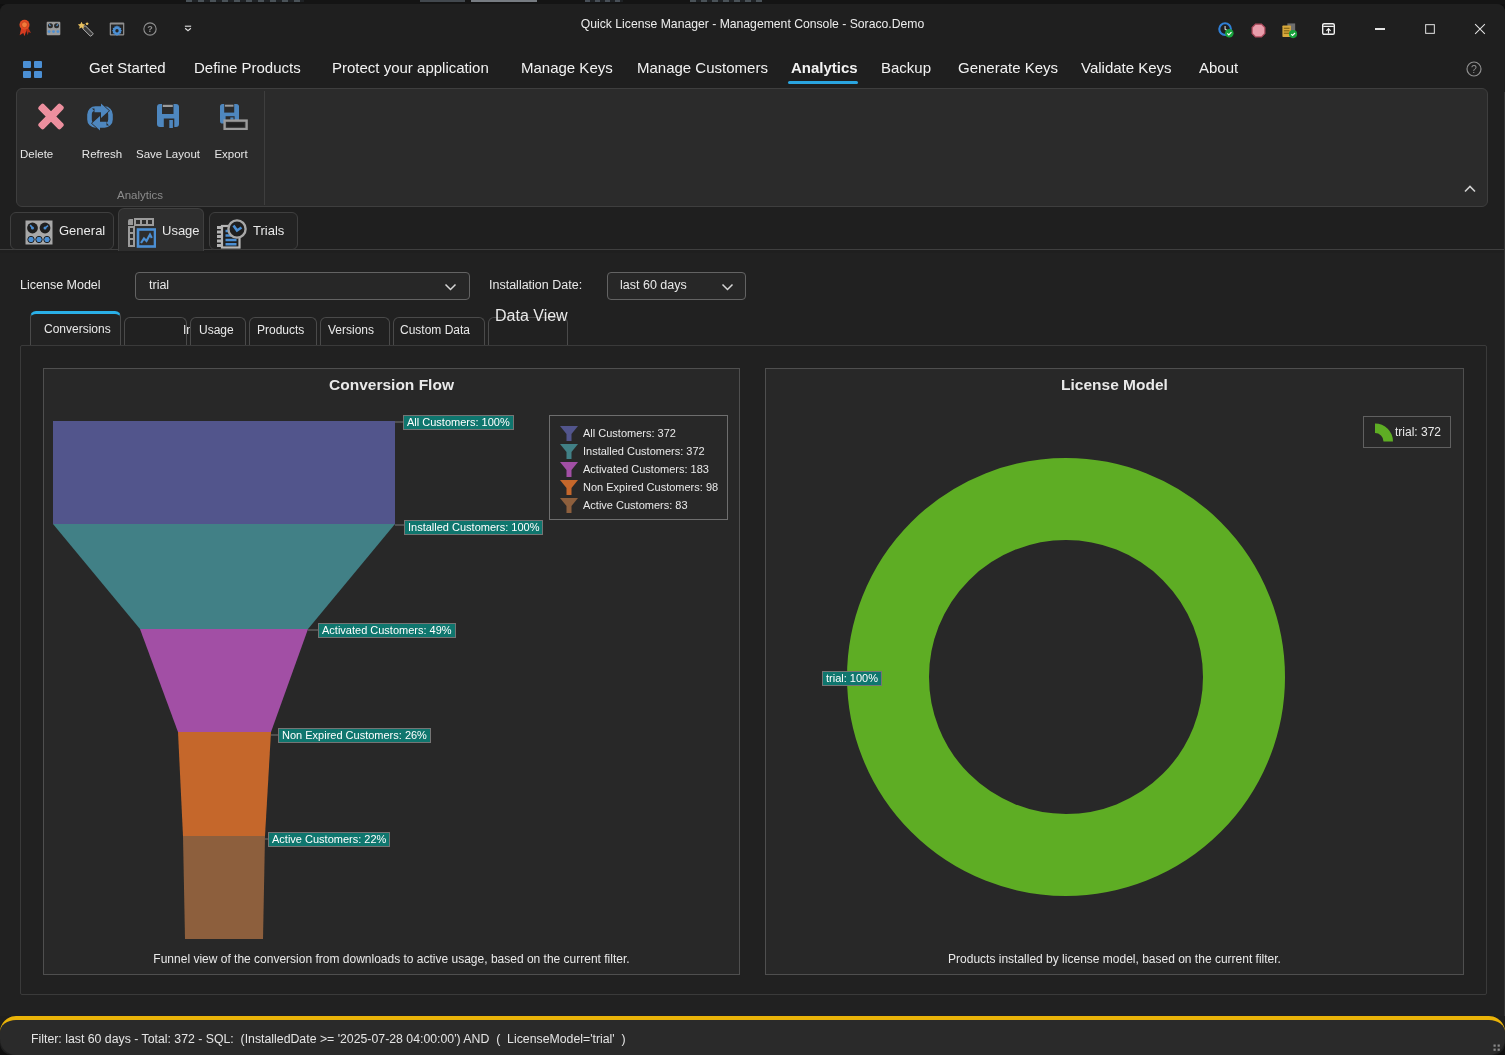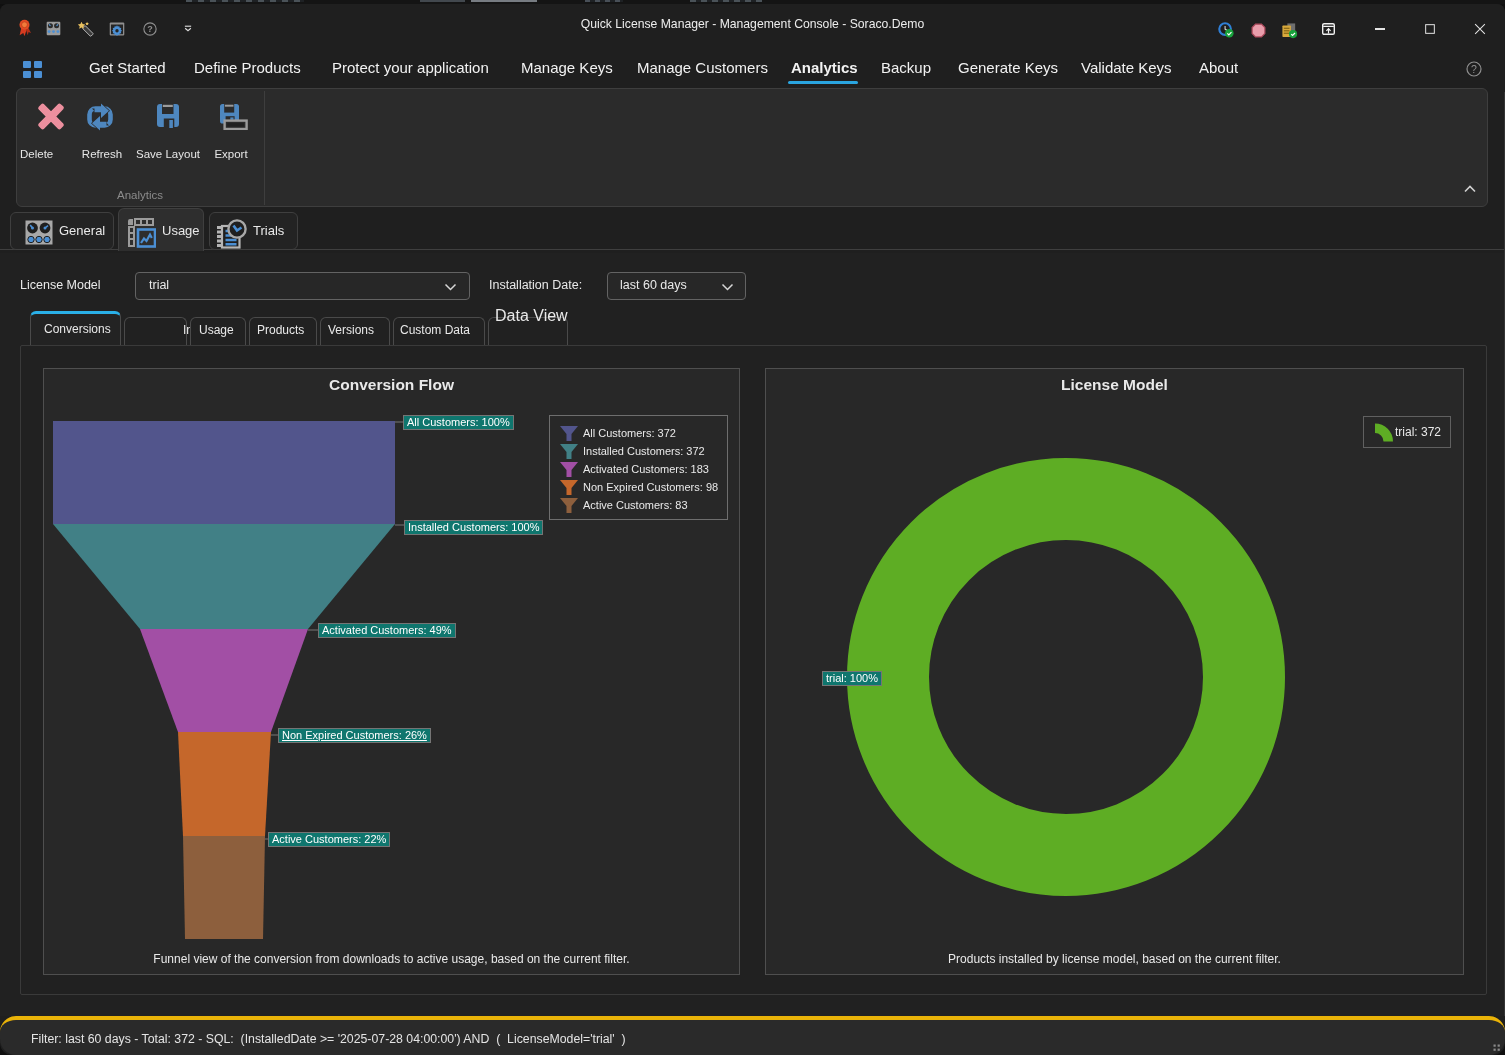--- a/index.html
+++ b/index.html
@@ -263,21 +263,21 @@
       <polygon points="139,467 221,467 219,570 141,570" fill="#8d5f3d"></polygon>
       <line x1="351" y1="53" x2="362" y2="53" stroke="#777" stroke-width="1"></line>
       <line x1="351" y1="156" x2="361" y2="156" stroke="#777" stroke-width="1"></line>
       <line x1="264" y1="261" x2="275" y2="261" stroke="#777" stroke-width="1"></line>
       <line x1="227" y1="366" x2="235" y2="366" stroke="#777" stroke-width="1"></line>
       <line x1="221" y1="470" x2="225" y2="470" stroke="#777" stroke-width="1"></line>
     </svg>
     <div class="lbl" style="left:359px;top:46px;">All Customers: 100%</div>
     <div class="lbl" style="left:360px;top:151px;">Installed Customers: 100%</div>
     <div class="lbl" style="left:274px;top:254px;">Activated Customers: 49%</div>
-    <div class="lbl" style="left:234px;top:359px;text-decoration:underline;">Non Expired Customers: 26%</div>
+    <div class="lbl" style="left:234px;top:359px;">Non Expired Customers: 26%</div>
     <div class="lbl" style="left:224px;top:463px;">Active Customers: 22%</div>
     <div class="abs" style="left:505px;top:46px;width:179px;height:105px;border:1px solid #6e6e6e;">
       <svg class="abs" style="left:10px;top:10px;" width="18" height="15" viewBox="0 0 18 15">
           <polygon points="0,0 18,0 11.5,8 11.5,15 6.5,15 6.5,8" fill="#52558c"></polygon>
         </svg>
       <div class="txt abs" style="left:33px;top:11px;font-size:11px;">All Customers: 372</div>
       <svg class="abs" style="left:10px;top:28px;" width="18" height="15" viewBox="0 0 18 15">
           <polygon points="0,0 18,0 11.5,8 11.5,15 6.5,15 6.5,8" fill="#418086"></polygon>
         </svg>
       <div class="txt abs" style="left:33px;top:29px;font-size:11px;">Installed Customers: 372</div>

